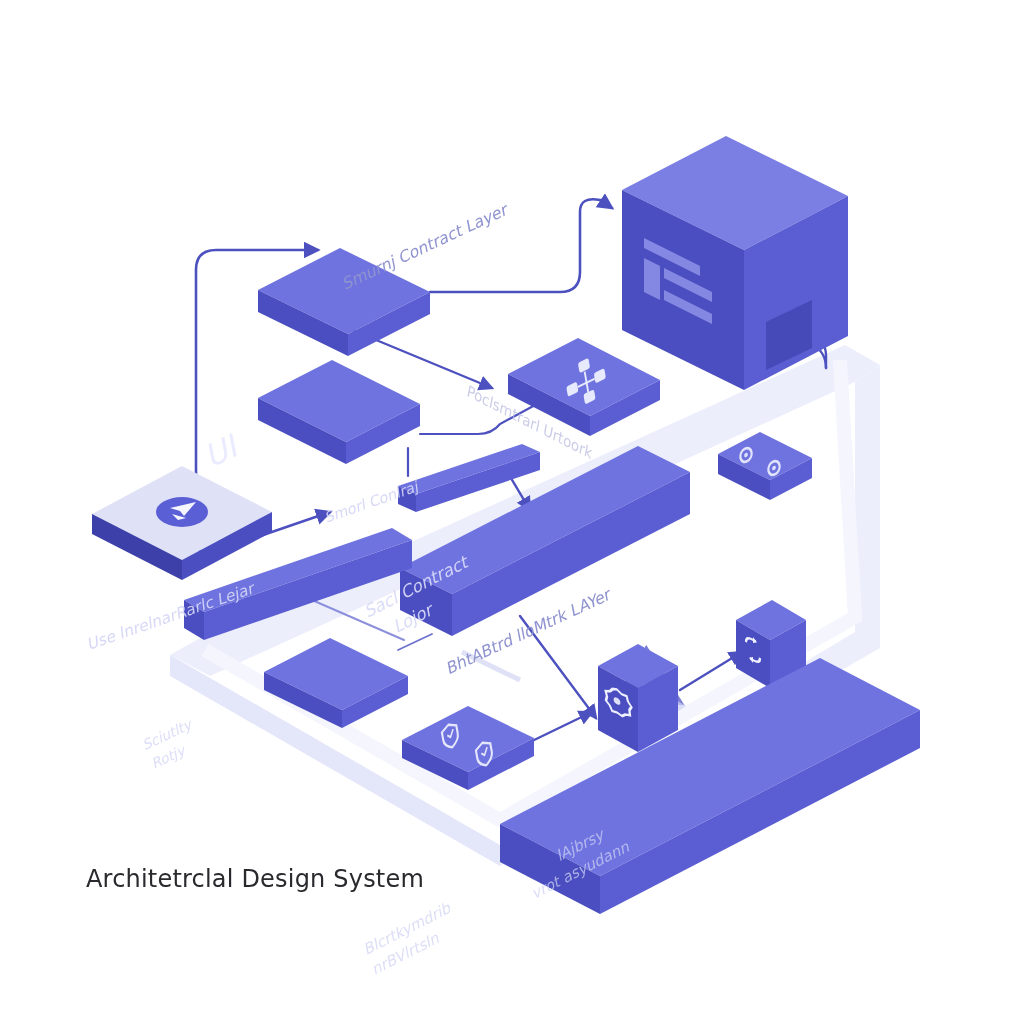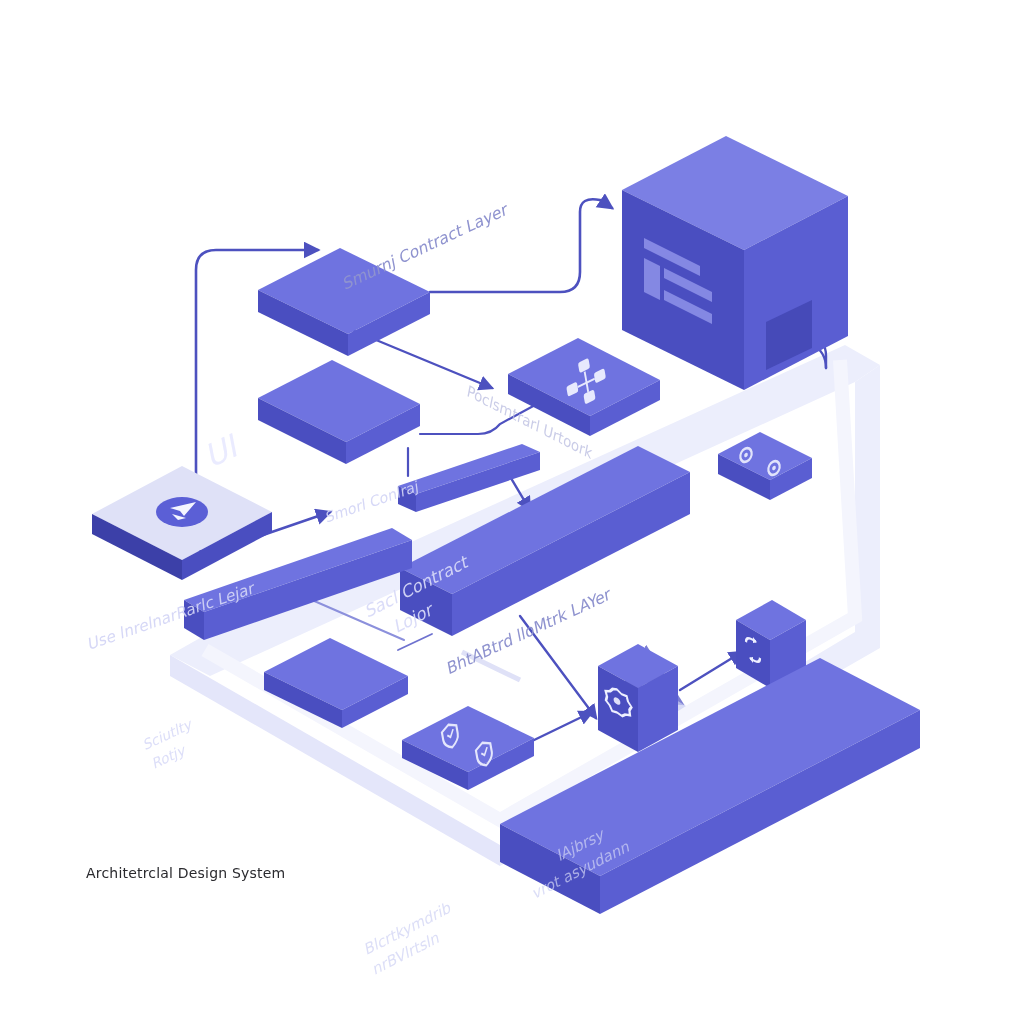--- a/index.html
+++ b/index.html
@@ -24,21 +24,21 @@
   }
   #stage svg {
     display: block;
     width: 1024px;
     height: 1024px;
   }
   .caption {
     position: absolute;
     left: 86px;
     top: 865px;
-    font-size: 14px;
+    font-size: 24px;
     color: #2a2a2e;
     letter-spacing: 0.2px;
     white-space: nowrap;
     font-family: "DejaVu Sans", sans-serif;
   }
   text {
     font-family: "DejaVu Sans", sans-serif;
     white-space: pre;
   }
 </style>

